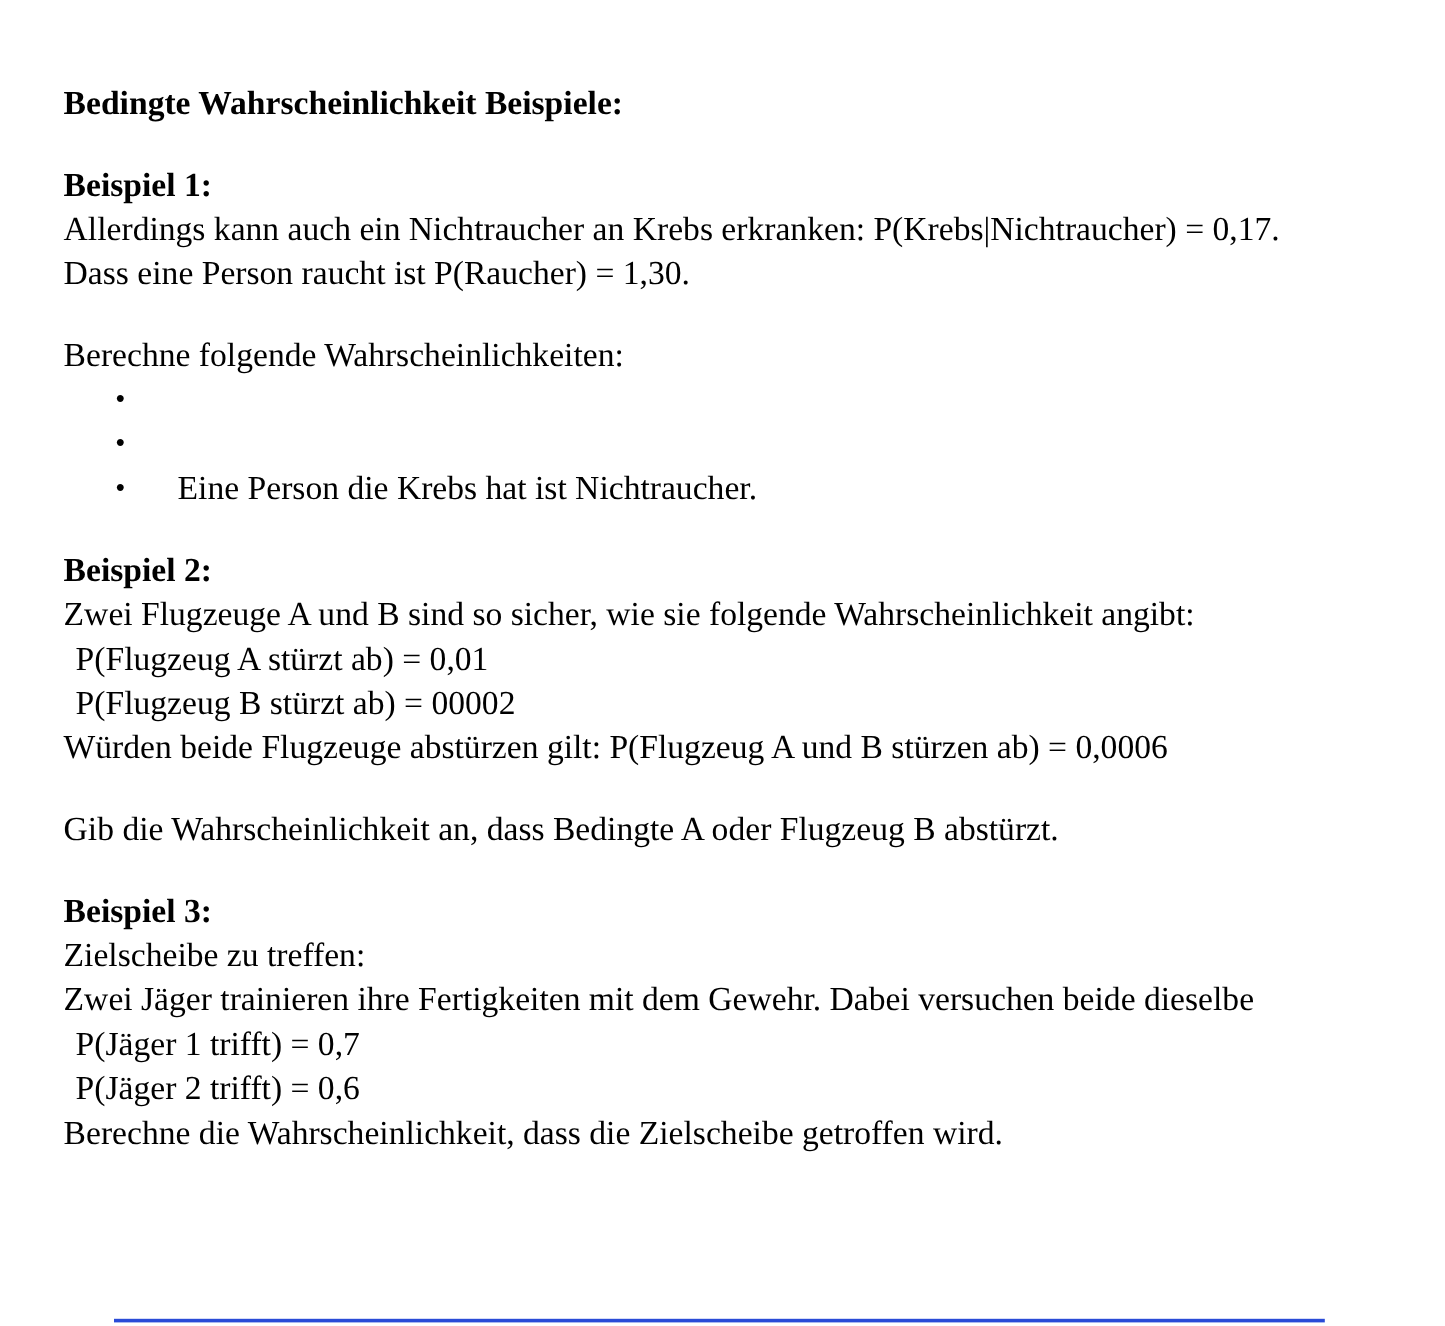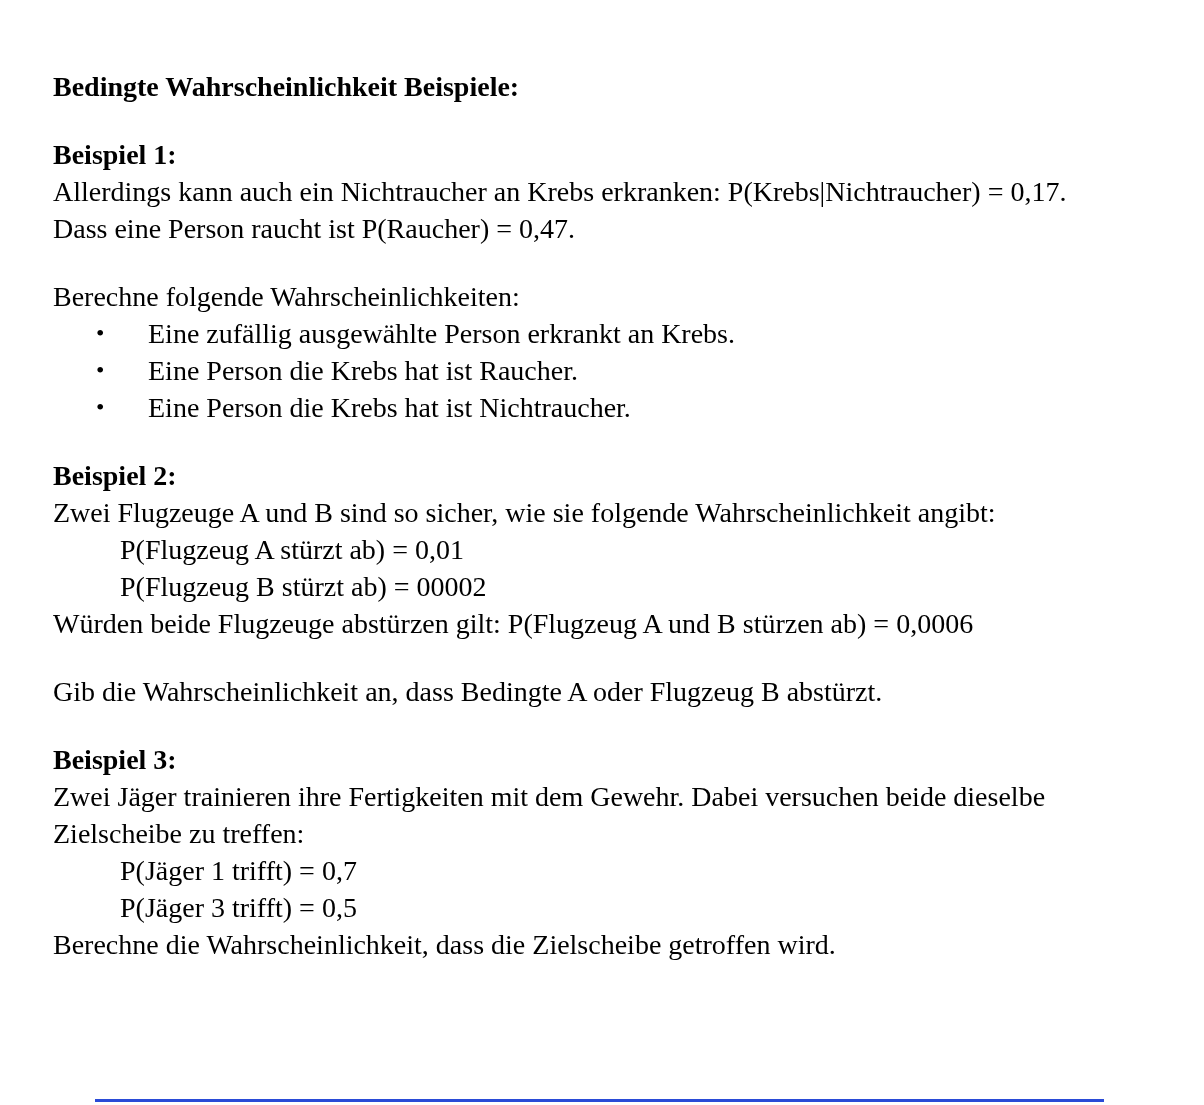--- a/index.html
+++ b/index.html
@@ -30,21 +30,21 @@
     height: 37px;
     white-space: nowrap;
   }
   .blank {
     height: 31px;
   }
   .heading {
     font-weight: bold;
   }
   .tab {
-    padding-left: 120px;
+    padding-left: 63px;
   }
   .bullet {
     padding-left: 148px;
     position: relative;
   }
   .bullet .marker {
     position: absolute;
     left: 96px;
     top: 0;
     font-size: 24px;
@@ -58,36 +58,36 @@
   }
 </style>
 </head>
 <body style="background: rgb(255, 255, 255); color: rgb(0, 0, 0);">
 
 <div class="doc">
     <div class="line heading"><span>Bedingte Wahrscheinlichkeit Beispiele:</span></div>
     <div class="blank"></div>
     <div class="line heading"><span>Beispiel 1:</span></div>
     <div class="line body"><span>Allerdings kann auch ein Nichtraucher an Krebs erkranken: P(Krebs|Nichtraucher) = 0,17.</span></div>
-    <div class="line body"><span>Dass eine Person raucht ist P(Raucher) = 0,47.</span></div>
+    <div class="line body"><span>Dass eine Person raucht ist P(Raucher) = 1,30.</span></div>
     <div class="blank"></div>
     <div class="line body"><span>Berechne folgende Wahrscheinlichkeiten:</span></div>
-    <div class="line body bullet"><span class="marker">•</span><span>Eine zufällig ausgewählte Person erkrankt an Krebs.</span></div>
-    <div class="line body bullet"><span class="marker">•</span><span>Eine Person die Krebs hat ist Raucher.</span></div>
+    <div class="line body bullet"><span class="marker">•</span></div>
+    <div class="line body bullet"><span class="marker">•</span></div>
     <div class="line body bullet"><span class="marker">•</span><span>Eine Person die Krebs hat ist Nichtraucher.</span></div>
     <div class="blank"></div>
     <div class="line heading"><span>Beispiel 2:</span></div>
     <div class="line body"><span>Zwei Flugzeuge A und B sind so sicher, wie sie folgende Wahrscheinlichkeit angibt:</span></div>
     <div class="line body tab"><span>P(Flugzeug A stürzt ab) = 0,01</span></div>
     <div class="line body tab"><span>P(Flugzeug B stürzt ab) = 00002</span></div>
     <div class="line body"><span>Würden beide Flugzeuge abstürzen gilt: P(Flugzeug A und B stürzen ab) = 0,0006</span></div>
     <div class="blank"></div>
     <div class="line body"><span>Gib die Wahrscheinlichkeit an, dass Bedingte A oder Flugzeug B abstürzt.</span></div>
     <div class="blank"></div>
     <div class="line heading"><span>Beispiel 3:</span></div>
+    <div class="line body"><span>Zielscheibe zu treffen:</span></div>
     <div class="line body"><span>Zwei Jäger trainieren ihre Fertigkeiten mit dem Gewehr. Dabei versuchen beide dieselbe</span></div>
-    <div class="line body"><span>Zielscheibe zu treffen:</span></div>
     <div class="line body tab"><span>P(Jäger 1 trifft) = 0,7</span></div>
-    <div class="line body tab"><span>P(Jäger 3 trifft) = 0,5</span></div>
+    <div class="line body tab"><span>P(Jäger 2 trifft) = 0,6</span></div>
     <div class="line body"><span>Berechne die Wahrscheinlichkeit, dass die Zielscheibe getroffen wird.</span></div>
   </div>
 
 <div class="footer-rule" style="background: rgb(42, 75, 215);"></div>
 
 </body></html>

